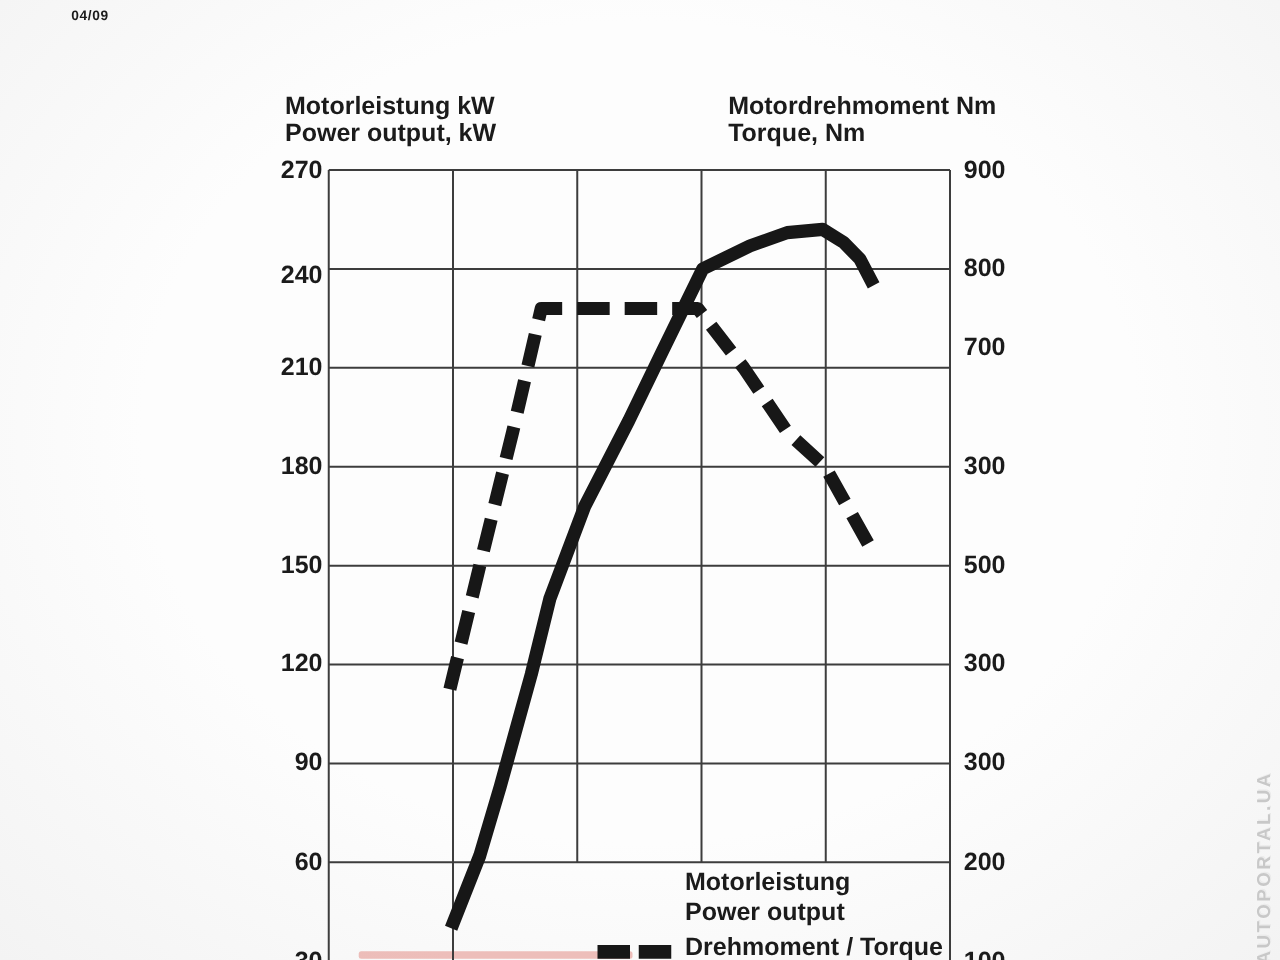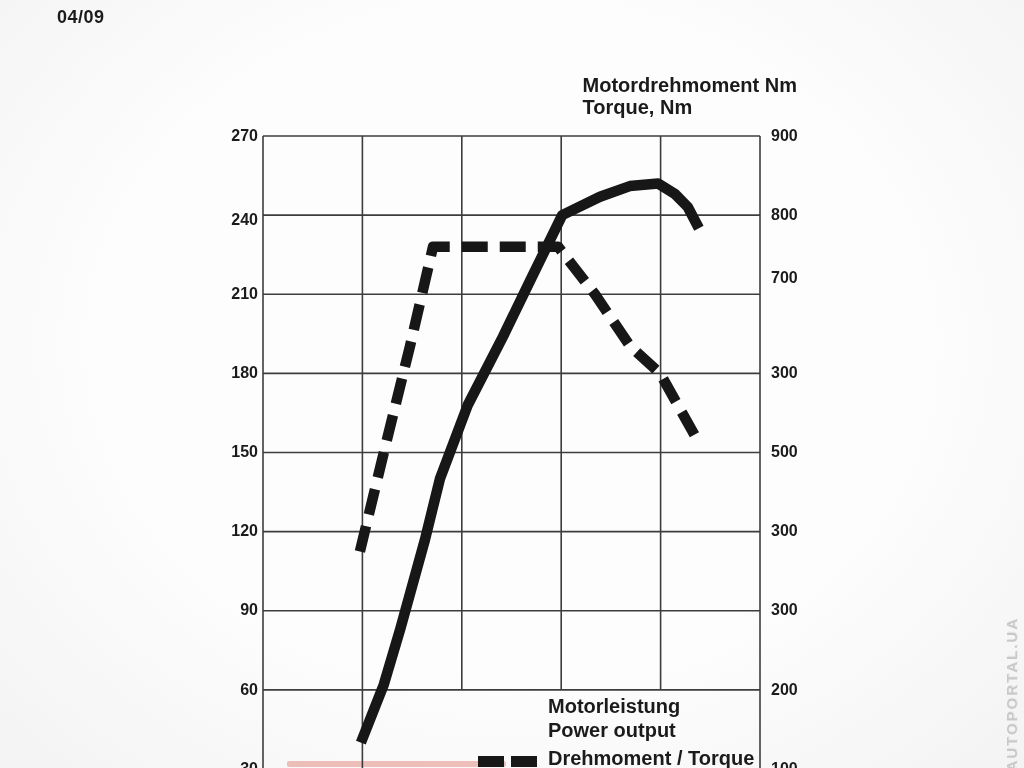--- a/index.html
+++ b/index.html
@@ -11,32 +11,32 @@
     position:relative;
     color:#1b1b1b;
   }
   #stage {
     position:absolute; left:0; top:0; width:1024px; height:768px;
     background:radial-gradient(ellipse at 50% 45%, #fdfdfd 55%, #f3f3f3 100%);
     overflow:hidden;
   }
   .doc-code {
     position:absolute; left:57px; top:7px;
-    font-size:18px; font-weight:700; letter-spacing:0.5px;
+    font-size:11px; font-weight:700; letter-spacing:0.5px;
   }
   .axis-title {
     position:absolute; top:74px;
     font-size:20px; font-weight:700; line-height:22px;
     white-space:nowrap;
   }
   .axis-title.left  { left:228px; text-align:left; }
   .axis-title.right { right:227px; text-align:left; }
   .tick {
     position:absolute; height:26px; line-height:26px;
-    font-size:16px; font-weight:700;
+    font-size:20px; font-weight:700;
   }
   .tickL { left:140px; width:118px; text-align:right; }
   .tickR { left:771px; width:90px;  text-align:left; }
   #plot { position:absolute; left:0; top:0; z-index:3; }
   .gridline { stroke:#3d3d3d; stroke-width:1.6; }
   .curve { fill:none; stroke:#171717; stroke-width:10.5;
            stroke-linejoin:round; stroke-linecap:butt; }
   .dashed-curve { stroke-dasharray:26 12; }
   .legend {
     position:absolute; left:478px; top:694px; z-index:4;
@@ -62,20 +62,24 @@
     white-space:nowrap;
   }
 </style>
 </head>
 <body>
 
 <div id="stage">
 
   <div class="doc-code">04/09</div>
 
+  <div class="axis-title left">
+    <div>Motorleistung kW</div>
+    <div>Power output, kW</div>
+  </div>
 
   <div class="axis-title right">
     <div>Motordrehmoment Nm</div>
     <div>Torque, Nm</div>
   </div>
 
   <div class="tick tickL" style="top:123px">270</div>
   <div class="tick tickL" style="top:207px">240</div>
   <div class="tick tickL" style="top:281px">210</div>
   <div class="tick tickL" style="top:360px">180</div>

